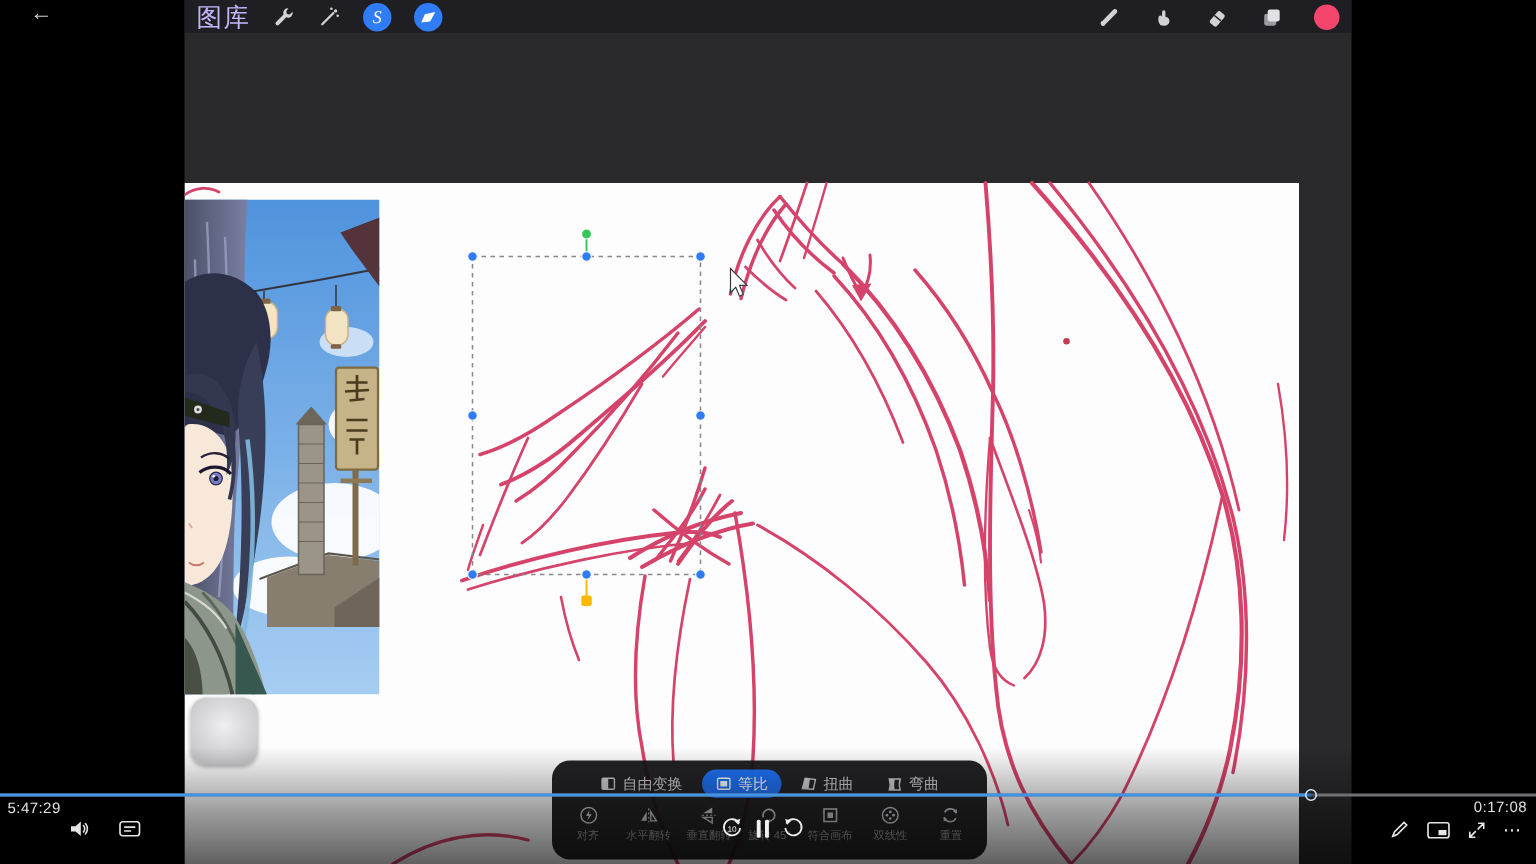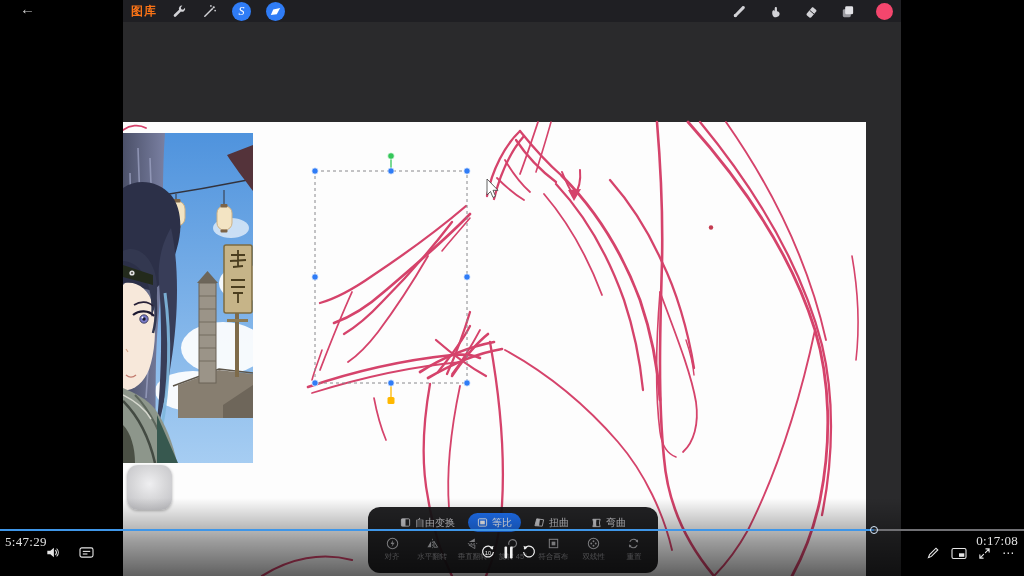--- a/index.html
+++ b/index.html
@@ -9,21 +9,21 @@
   
   .video { position:absolute; left:123px; top:0; width:778px; height:576px;
     background:#2a2a2c; overflow:hidden; }
 
   
   .topbar { position:absolute; top:0; left:0; right:0; height:22px; background:#1f1f23;
     display:flex; align-items:center; justify-content:space-between; padding:0 8px; z-index:2; }
   .tb-group { display:flex; align-items:center; }
   .tb-left > * { margin-right:15px; }
   .tb-right > * { margin-left:21px; }
-  .gallery { color:#f97316; font-size:12px; letter-spacing:1px;font-weight:bold; }
+  .gallery { color:#c4b5fd; font-size:17px; letter-spacing:1px; }
   .tb-icon { width:15px; height:15px; display:block; }
   .tool-circle { width:19px; height:19px; border-radius:50%; background:#2f7cf6;
     display:flex; align-items:center; justify-content:center; }
   .s-glyph { color:#fff; font-size:12px; font-style:italic;
     font-family:"Liberation Serif","DejaVu Serif",serif; line-height:1; }
   .swatch { width:17px; height:17px; border-radius:50%; background:#f4466d; }
 
   
   .canvas { position:absolute; left:0; top:122px; width:743px; height:454px; background:#fdfdfd; }
   .sketch { position:absolute; left:0; top:0; z-index:1; pointer-events:none; }
@@ -49,21 +49,21 @@
   .action svg { width:13px; height:13px; }
 
   
   .back-btn { position:absolute; left:20px; top:0px; color:#cfcfcf; font-size:15px; z-index:10; }
   .grad { position:absolute; left:0; bottom:0; width:100%; height:78px; z-index:4; pointer-events:none;
     background:linear-gradient(to bottom, rgba(0,0,0,0) 0%, rgba(0,0,0,.38) 55%, rgba(0,0,0,.62) 100%); }
   .progress { position:absolute; left:0; top:529px; width:1024px; height:2px; background:#707074; z-index:10; }
   .progress-fill { height:100%; background:#3f96e8; }
   .scrubber { position:absolute; top:-3px; width:8px; height:8px; border-radius:50%;
     border:1.5px solid #dcebfa; background:rgba(15,30,45,.35); }
-  .time { position:absolute; color:#e2e2e2; font-size:13px; z-index:10; letter-spacing:.3px;font-family:Liberation Serif, serif; }
+  .time { position:absolute; color:#e2e2e2; font-size:10px; z-index:10; letter-spacing:.3px; }
   .time-left { left:5px; top:534px; }
   .time-right { right:6px; top:533px; }
   .ctl { position:absolute; display:flex; align-items:center; z-index:10; }
   .ctl-left { left:46px; top:546px; gap:19px; }
   .ctl-center { left:480px; top:544px; gap:6px; }
   .ctl-right { right:9px; top:546px; gap:11px; }
   .ctl svg { display:block; }
   .more-dots { color:#e6e6e6; font-size:12px; line-height:10px; letter-spacing:1px; }
 </style>
 </head>

